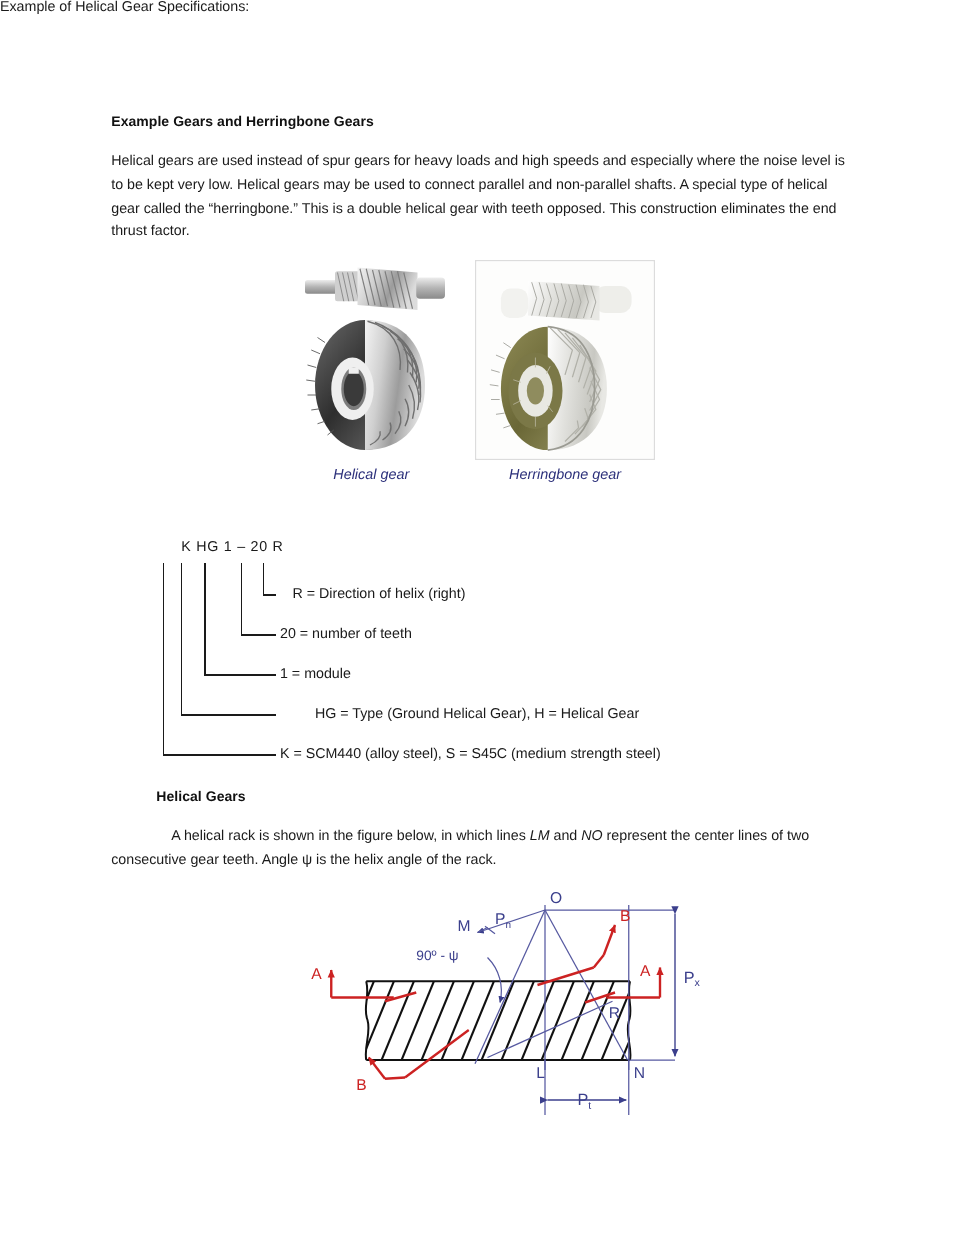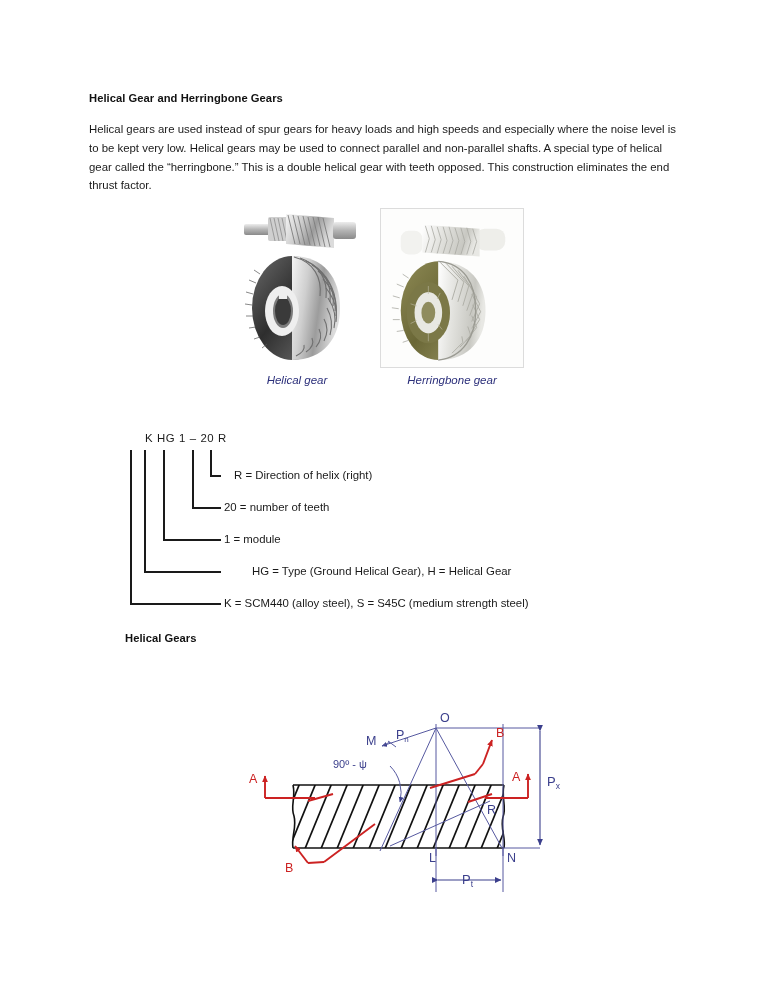--- a/index.html
+++ b/index.html
@@ -105,21 +105,21 @@
     width: 340px;
     height: 212px;
   }
   #rack-svg { display: block; width: 340px; height: 212px; }
 </style>
 </head>
 <body>
 
 <div class="page">
 
-  <div class="heading" id="title">Helical Gear and Herringbone Gears</div>
+  <div class="heading" id="title">Example Gears and Herringbone Gears</div>
 
   <div class="para" id="intro">Helical gears are used instead of spur gears for heavy loads and high speeds and especially where the noise level is to be kept very low. Helical gears may be used to connect parallel and non-parallel shafts. A special type of helical gear called the “herringbone.” This is a double helical gear with teeth opposed. This construction eliminates the end thrust factor.</div>
 
   <div class="fig" id="fig-left">
     <svg class="photo-svg" viewBox="0 0 118 162" preserveAspectRatio="none">
       <defs>
         <linearGradient id="steelGrad" x1="0" y1="0" x2="1" y2="0.3">
           <stop offset="0%" stop-color="#f4f4f4"></stop>
           <stop offset="35%" stop-color="#cfcfcf"></stop>
           <stop offset="65%" stop-color="#9c9c9c"></stop>
@@ -285,20 +285,21 @@
             <line x1="11" y1="100" x2="18" y2="101"></line>
           <line x1="12" y1="112" x2="19" y2="112"></line>
             <line x1="16" y1="124" x2="23" y2="123"></line>
           <line x1="22" y1="135" x2="28" y2="133"></line>
         </g>
       </g>
     </svg>
   </div>
   <div class="fig-caption" id="cap-right">Herringbone  gear</div>
 
+  <div id="spec-label">Example of Helical Gear Specifications:</div>
 
   <div id="spec-diagram">
     <div id="spec-code">K HG 1 – 20 R</div>
 
     <svg id="spec-lines" viewBox="0 0 470 190">
       <g stroke="#1a1a1a" stroke-width="1.1" fill="none" shape-rendering="crispEdges">
 
         <path d="M86 18 L86 44 L96 44"></path>
 
         <path d="M68 18 L68 76 L96 76"></path>
@@ -313,20 +314,21 @@
 
     <div class="spec-item" style="left:109px; top:37px;">R = Direction of helix (right)</div>
     <div class="spec-item" style="left:99px; top:69px;">20 = number of teeth</div>
     <div class="spec-item" style="left:99px; top:101px;">1 = module</div>
     <div class="spec-item" style="left:99px; top:133px;padding-left:28px;">HG = Type (Ground Helical Gear), H = Helical Gear</div>
     <div class="spec-item" style="left:99px; top:165px;">K = SCM440 (alloy steel), S = S45C (medium strength steel)</div>
   </div>
 
   <div class="heading" id="hg-heading">Helical Gears</div>
 
+  <div class="para" id="hg-para"><span>A helical rack is shown in the figure below, in which lines </span><i>LM</i><span> and </span><i>NO</i><span> represent the center lines of two consecutive gear teeth. Angle ψ is the helix angle of the rack.</span></div>
 
   <div id="rack-figure">
     <svg id="rack-svg" viewBox="0 0 340 212">
       <defs>
         <clipPath id="rackClip">
           <path d="M53 79 L264 79 L264 142 L53 142 Z"></path>
         </clipPath>
         <marker id="arrB" markerWidth="7" markerHeight="7" refX="6" refY="3.5" orient="auto" markerUnits="userSpaceOnUse">
           <path d="M0,0.6 L6.4,3.5 L0,6.4 z" fill="#3b3f8c"></path>
         </marker>

